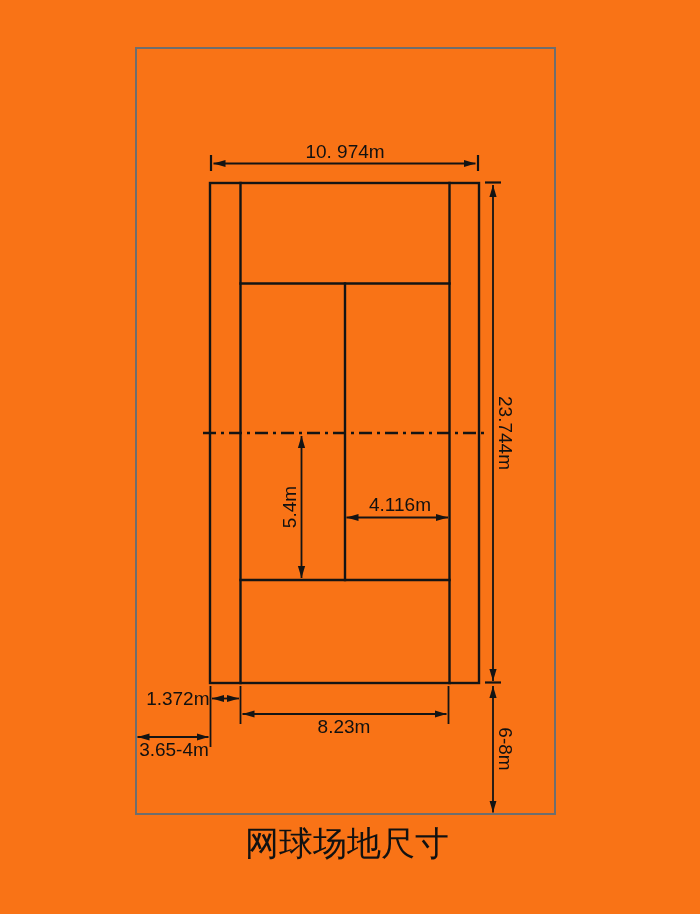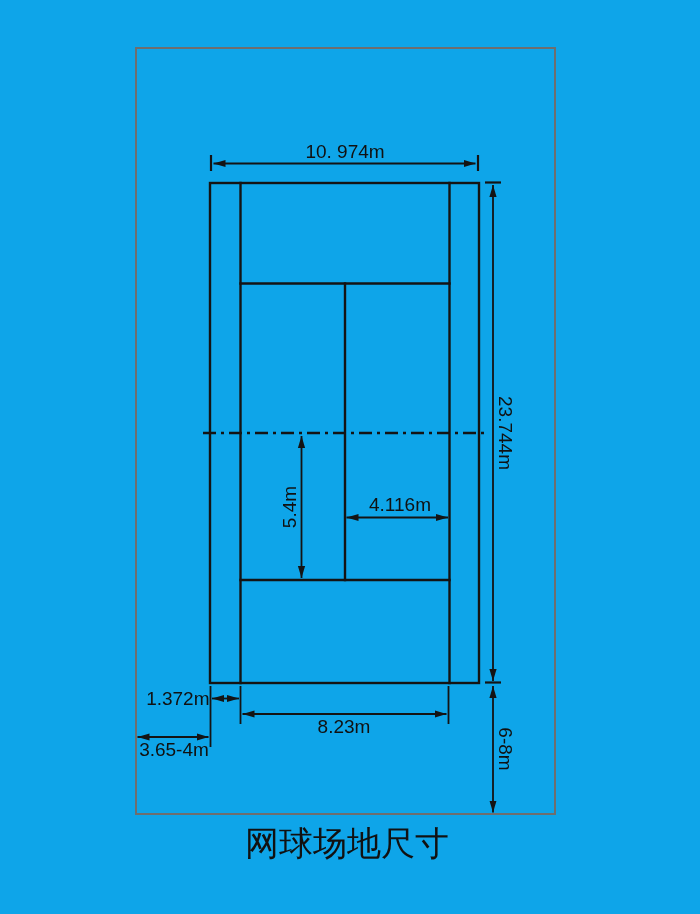--- a/index.html
+++ b/index.html
@@ -4,21 +4,21 @@
 <style>
   html, body {
     margin: 0;
     padding: 0;
     background: #ffffff;
   }
   .stage {
     position: relative;
     width: 700px;
     height: 914px;
-    background: #0ea5e9;
+    background: #f97316;
     overflow: hidden;
   }
   svg text {
     font-family: "Liberation Sans", "DejaVu Sans", sans-serif;
     font-size: 19px;
   }
   svg text.title-text {
     font-size: 34px;
     font-weight: 500;
   }

